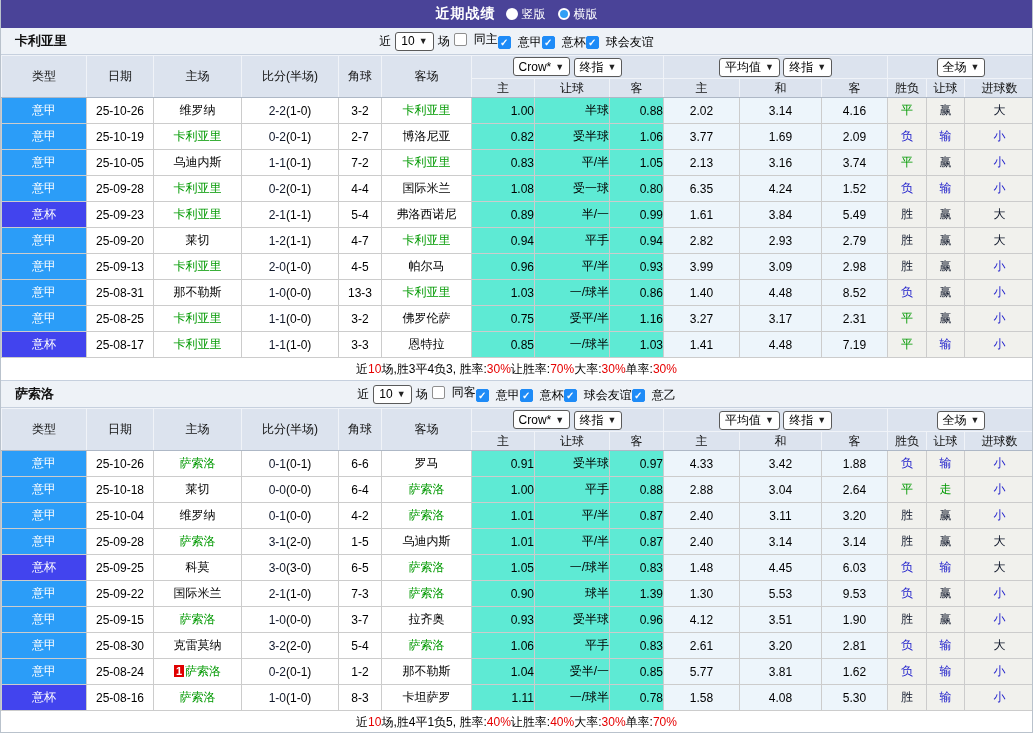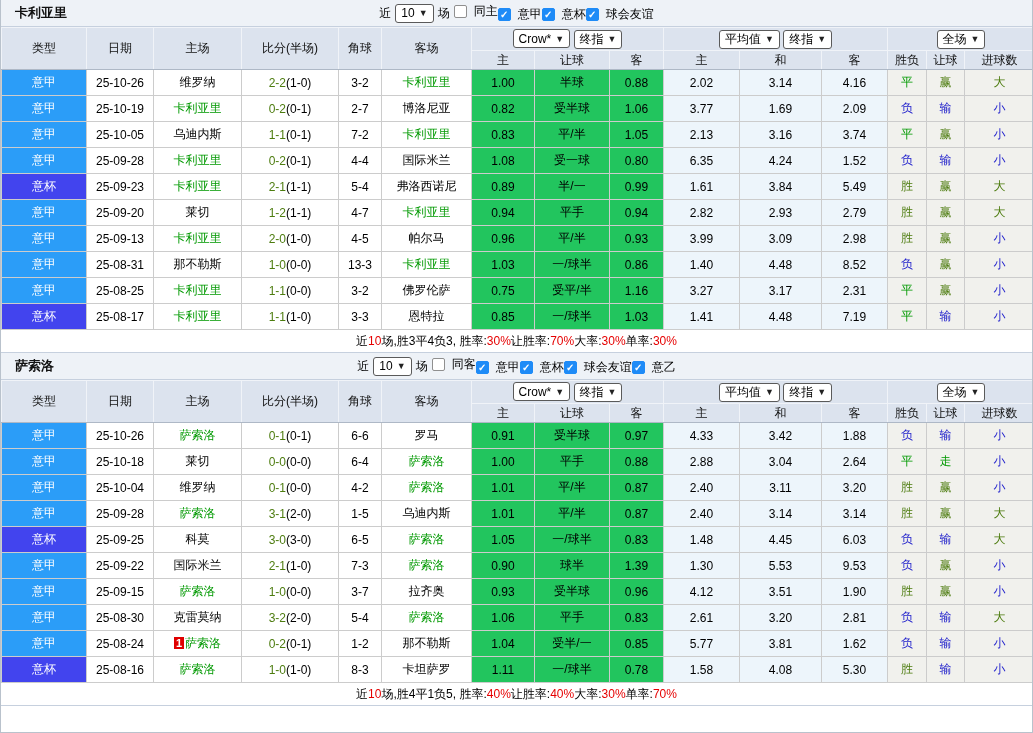--- a/index.html
+++ b/index.html
@@ -28,40 +28,53 @@
   
   table { border-collapse: collapse; table-layout: fixed; width: 1033px; font-size: 12px; }
   th { background: #dce3ee; font-weight: normal; color: #111; border: 1px solid #f0f3f8; text-align: center; }
   tr.grp th { height: 23px; }
   tr.sub th { height: 19px; border-bottom: 1px solid #aeb8c6; }
   th.fixed { border-bottom: 1px solid #aeb8c6; font-size: 12px; }
   td { border: 1px solid #ccc; text-align: center; height: 26px; color: #000; background: #fff; overflow: hidden; white-space: nowrap; }
   td.lg { color: #fff; border-color: #ccc; }
   td.lg.serie { background: #2b9df8; }
   td.lg.cup { background: #4244ee; }
-  td.od { background: #22c55e; }
+  td.od { background: #5eead4; text-align: right; }
   td.av { background: #edf5fb; }
   td.rs { background: #f1f1ed; }
-  .c-r { color: #4d7c0f; }
+  .c-r { color: #0f172a; }
   .c-b { color: #2222cc; }
   .c-g { color: #009900; }
   .team-self { color: #009900; }
   .team-link { cursor: pointer; }
   .badge1 { display: inline-block; background: #e00000; color: #fff; padding: 0 2px; margin-right: 1px; font-size: 11px; font-weight: bold; }
   .score-ht { color: #000; }
 
   
   .summary { height: 23px; display: flex; align-items: center; justify-content: center; font-size: 12px; border-bottom: 1px solid #c6d0de; background: #fff; color: #000; }
   .summary .red { color: #e60000; }
 </style>
 </head>
 <body>
 
 <div class="page">
 
+  <div class="titlebar">
+    <span class="ttl">近期战绩</span>
+    <span class="radio-group">
+      <span class="radio-item">
+        <span class="rdot filled"></span>
+        <span>竖版</span>
+      </span>
+      <span class="radio-item">
+        <span class="rdot ring"></span>
+        <span>横版</span>
+      </span>
+    </span>
+  </div>
 
   <div id="sections-root">
   <div class="section">
     <div class="filter-row">
       <span class="team-name">卡利亚里</span>
       <span class="filter-controls">
         <span>近</span>
         <span class="selbox">
               <span>10</span>
               <span class="chev">▼</span>

